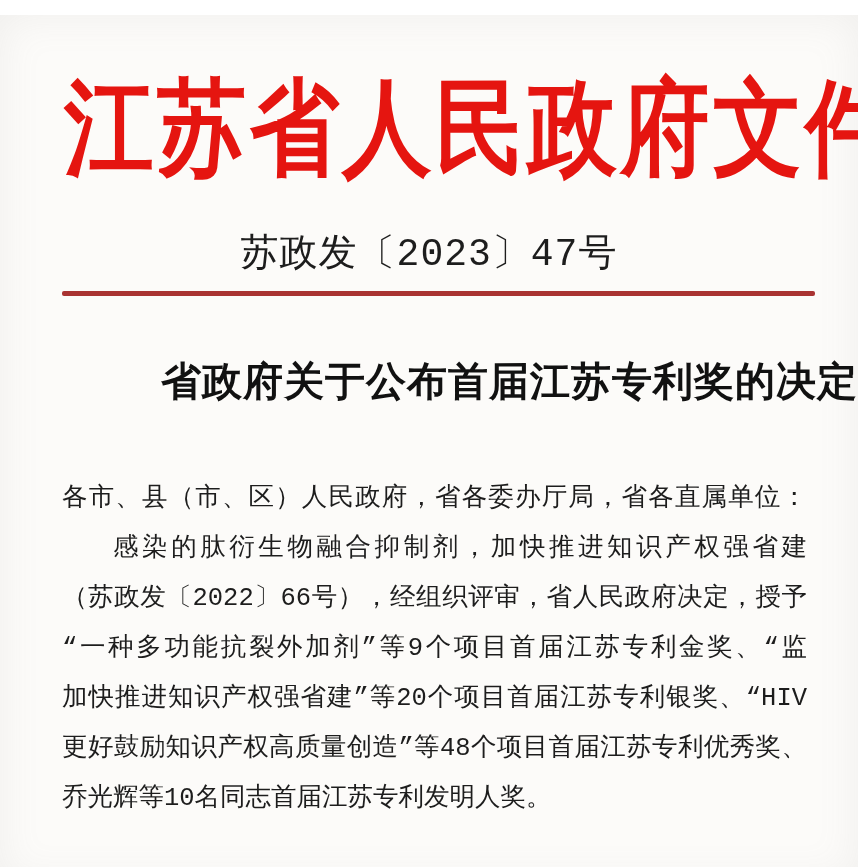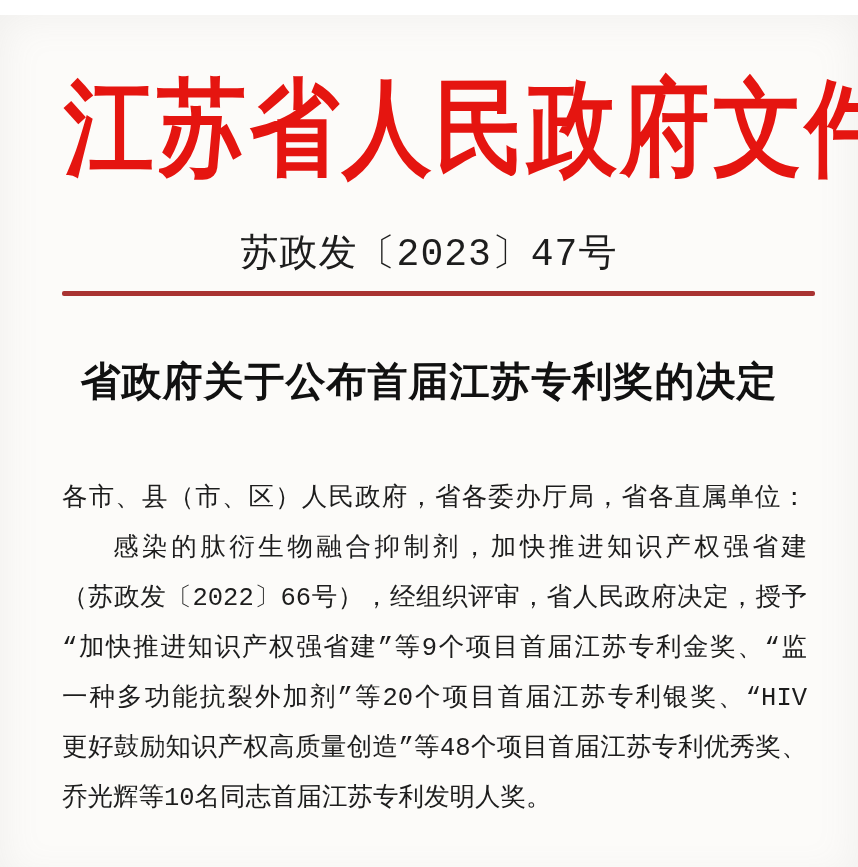--- a/index.html
+++ b/index.html
@@ -39,21 +39,21 @@
     color: var(--ink, #1d1d1d);
   }
   .red-divider {
     height: 5px;
     margin: 16px 43px 0 62px;
     background: var(--divider-red, #a93332);
     border-radius: 2px;
   }
   .doc-title {
     margin: 62px 0 0 0;
-    text-align: center;
+    text-align: right;
     font-size: 40px;
     line-height: 54px;
     font-weight: bold;
     color: var(--title-ink, #111111);
     letter-spacing: 1px;
   }
   .doc-body {
     margin-top: 62px;
     padding: 0 51px 0 62px;
     color: var(--ink, #1d1d1d);
@@ -85,19 +85,19 @@
   <div class="doc-number">苏政发〔2023〕47号</div>
 
   <div class="red-divider"></div>
 
   <h1 class="doc-title">省政府关于公布首届江苏专利奖的决定</h1>
 
   <div class="doc-body">
     <p class="body-line jl">各市、县（市、区）人民政府，省各委办厅局，省各直属单位：</p>
     <p class="body-line jl indent">感染的肽衍生物融合抑制剂，加快推进知识产权强省建</p>
     <p class="body-line jl">（苏政发〔2022〕66号），经组织评审，省人民政府决定，授予</p>
-    <p class="body-line jl">“加快推进知识产权强省建”等9个项目首届江苏专利金奖、“监</p>
-    <p class="body-line jl">一种多功能抗裂外加剂”等20个项目首届江苏专利银奖、“HIV</p>
+    <p class="body-line jl">“一种多功能抗裂外加剂”等9个项目首届江苏专利金奖、“监</p>
+    <p class="body-line jl">加快推进知识产权强省建”等20个项目首届江苏专利银奖、“HIV</p>
     <p class="body-line jl">更好鼓励知识产权高质量创造”等48个项目首届江苏专利优秀奖、</p>
     <p class="body-line">乔光辉等10名同志首届江苏专利发明人奖。</p>
   </div>
 
 </div>
 
 </body></html>

